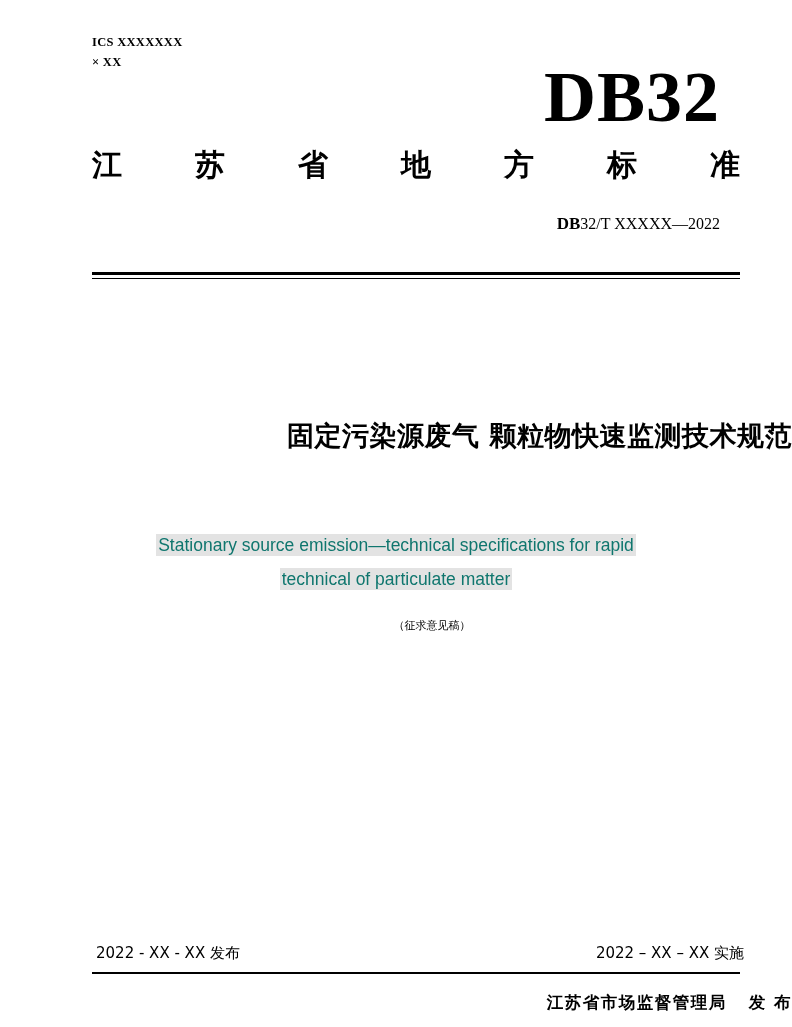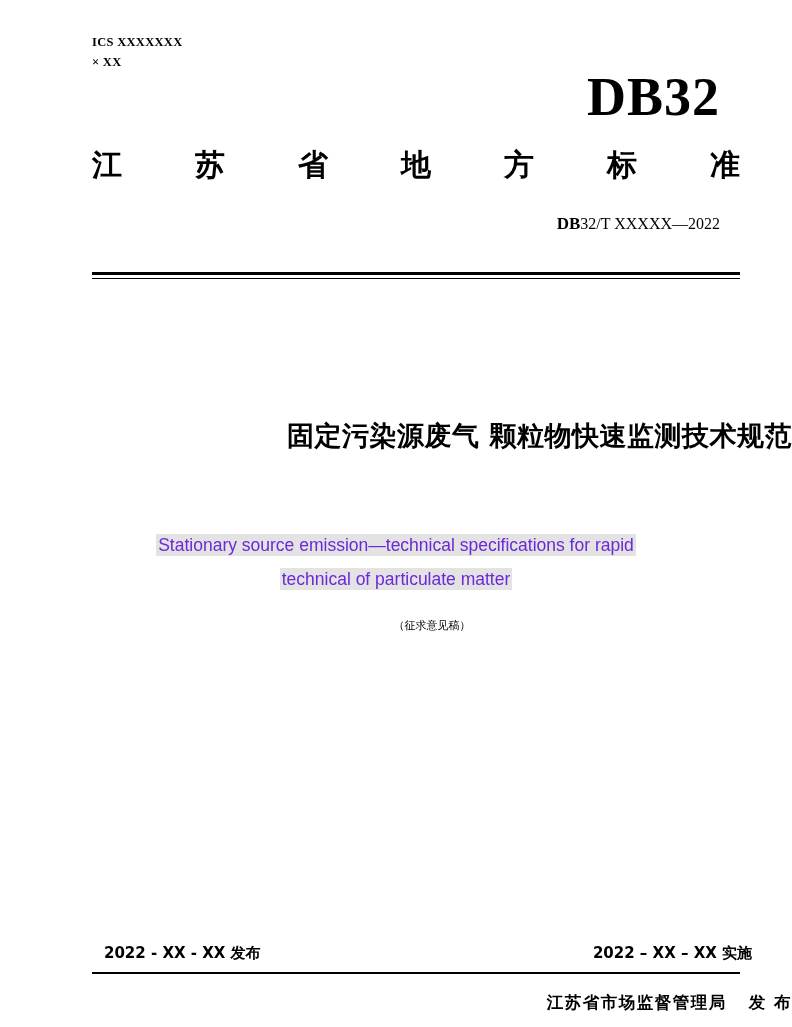--- a/index.html
+++ b/index.html
@@ -38,21 +38,21 @@
     white-space: nowrap;
   }
 
   
   .db32 {
     position: absolute;
     right: 72px;
     top: 70px;
     font-family: "Liberation Serif", serif;
     font-weight: bold;
-    font-size: 54px;
+    font-size: 72px;
     letter-spacing: 1px;
     line-height: 54px;
   }
 
   
   .prov-line {
     position: absolute;
     left: 92px;
     top: 146px;
     width: 648px;
@@ -114,47 +114,47 @@
   }
   .title-en {
     position: absolute;
     left: 0;
     top: 528px;
     width: 792px;
     text-align: center;
     font-family: "Liberation Sans", sans-serif;
     font-size: 17.5px;
     line-height: 34px;
-    color: #6d28d9;
+    color: #0f766e;
   }
   .title-en .hl {
     background: #e3e3e3;
     padding: 1px 2px;
   }
   .title-sub {
     position: absolute;
     left: 0;
     top: 618px;
     width: 792px;
     text-align: center;
     font-family: "DejaVu Sans", sans-serif;
     font-size: 11px;
     margin-left: 36px;
   }
 
   
   .footer-dates {
     position: absolute;
-    left: 104px;
+    left: 96px;
     top: 944px;
     width: 648px;
     display: flex;
     justify-content: space-between;
     font-family: "DejaVu Sans", sans-serif;
-    font-weight: bold;
+    font-weight: normal;
     font-size: 15px;
   }
   .rule-footer {
     position: absolute;
     left: 92px;
     top: 972px;
     width: 648px;
     height: 2px;
     background: #000;
   }

